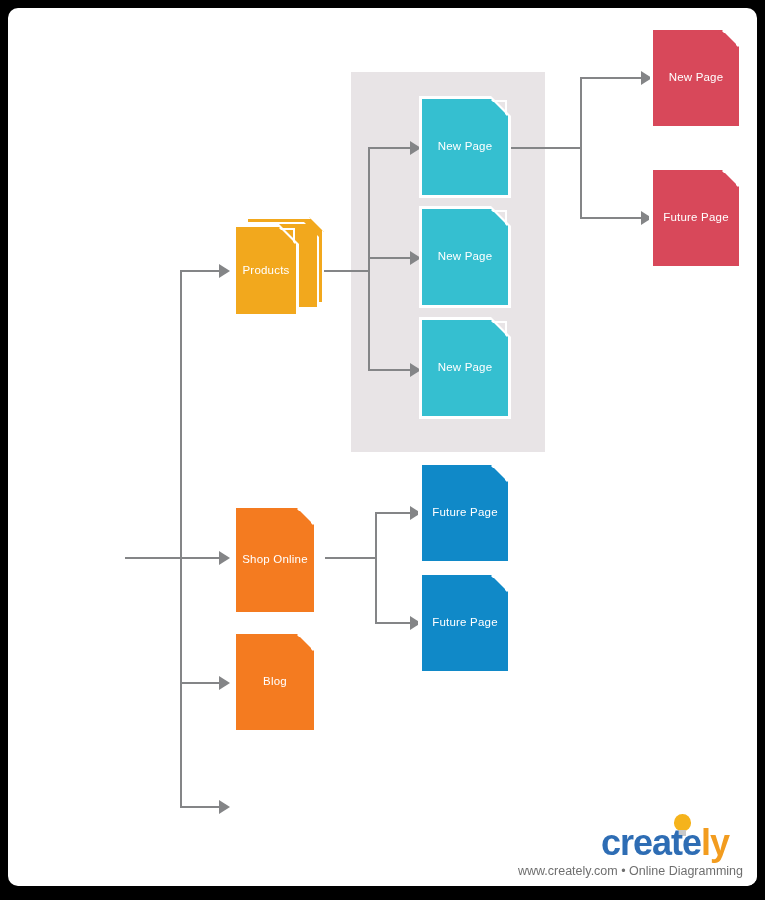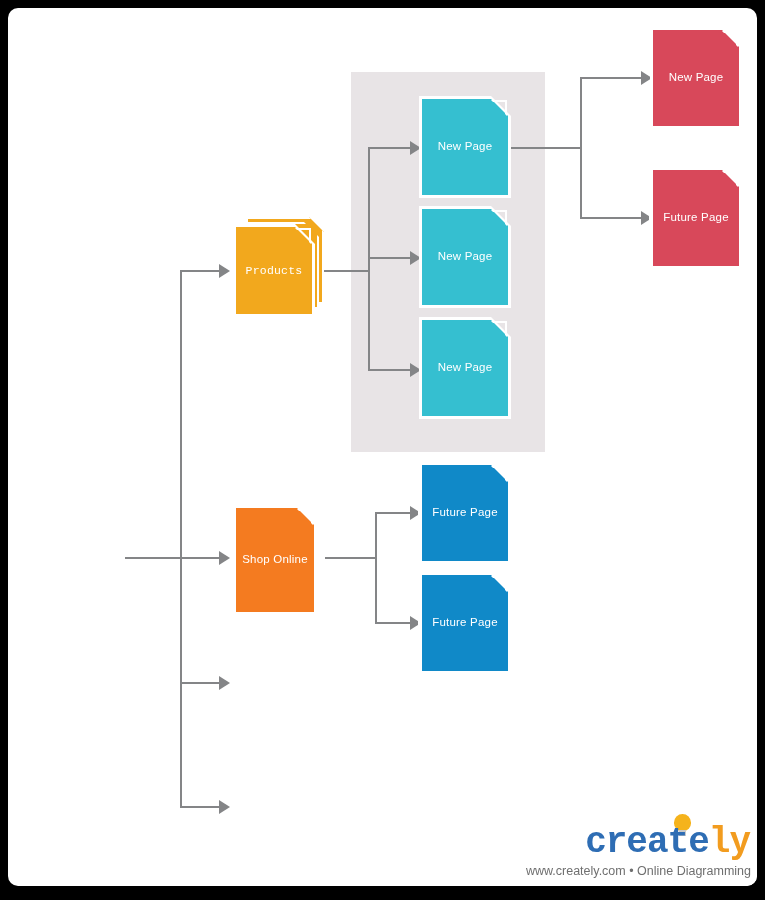--- a/index.html
+++ b/index.html
@@ -89,38 +89,38 @@
     -webkit-clip-path:polygon(0 0, calc(100% - 15px) 0, 100% 15px, 100% 100%, 0 100%);
     clip-path:polygon(0 0, calc(100% - 15px) 0, 100% 15px, 100% 100%, 0 100%);
   }
 
   
   #logo{
     position:absolute;right:0;bottom:0;width:246px;height:74px;
     background:#fff;border-bottom-right-radius:10px;
   }
   #logo .word{
-    position:absolute;right:7px;top:10px;
+    position:absolute;right:28px;top:10px;
     font-size:36px;font-weight:700;letter-spacing:-1px;
-    font-family:Liberation Mono, monospace;
+    font-family:Liberation Sans, sans-serif;
   }
   #logo .c1{color:#2e6db4;}
   #logo .c2{color:#f29c1f;}
   #logo .bulb{
     position:absolute;right:66px;top:2px;width:17px;height:22px;
   }
   #logo .bulb .glass{
     position:absolute;top:0;left:0;width:17px;height:17px;border-radius:50% 50% 45% 45%;
     background:#f5b31c;
   }
   #logo .bulb .base{
     position:absolute;top:16px;left:5px;width:7px;height:6px;background:#c9c9c9;
   }
   #logo .tag{
-    position:absolute;right:6px;bottom:8px;
+    position:absolute;right:14px;bottom:8px;
     font-size:12.5px;color:#6f6f6f;white-space:nowrap;margin-left:16px;
   }
 </style>
 </head>
 <body>
 
 <div id="frame">
   <div id="canvas">
 
     <div class="group-box" style="left:343px;top:64px;width:194px;height:380px;"></div>
@@ -164,21 +164,21 @@
     <div class="ln h" style="left:317px;top:549px;width:52px;"></div>
     <div class="ln v" style="left:367px;top:504px;height:110px;"></div>
 
     <div class="ln h" style="left:367px;top:504px;width:36px;"></div>
     <div class="arrow" style="left:402px;top:498px;"></div>
 
     <div class="ln h" style="left:367px;top:614px;width:36px;"></div>
     <div class="arrow" style="left:402px;top:608px;"></div>
 
 
-    <div class="node solid stack" style="left:228px;top:219px;width:76px;height:87px;font-family:Liberation Mono, monospace;">
+    <div class="node solid stack" style="left:228px;top:219px;width:60px;height:87px;">
       <div class="sheet" style="left:10px;top:-10px;width:78px;height:87px;background:#f2a81d;box-shadow:0 0 0 2px #fff inset;"></div>
       <div class="sheet" style="left:5px;top:-5px;width:78px;height:87px;background:#f2a81d;box-shadow:0 0 0 2px #fff inset;"></div>
       <div class="ring"></div>
       <div class="body" style="background:#f2a81d;"></div>
       <div class="fold">
           <u></u>
           <i></i>
         </div>
       <span class="lbl">Products</span>
     </div>
@@ -186,20 +186,29 @@
     <div class="node solid" style="left:228px;top:500px;width:78px;height:104px;">
       <div class="ring"></div>
       <div class="body" style="background:#f47b20;"></div>
       <div class="fold">
           <u></u>
           <i></i>
         </div>
       <span class="lbl">Shop Online</span>
     </div>
 
+    <div class="node solid" style="left:228px;top:626px;width:78px;height:96px;">
+      <div class="ring"></div>
+      <div class="body" style="background:#f47b20;"></div>
+      <div class="fold">
+          <u></u>
+          <i></i>
+        </div>
+      <span class="lbl">Blog</span>
+    </div>
 
 
     <div class="node solid" style="left:414px;top:91px;width:86px;height:96px;">
       <div class="ring"></div>
       <div class="body" style="background:#35bfd0;"></div>
       <div class="fold">
           <u></u>
           <i></i>
         </div>
       <span class="lbl">New Page</span>

